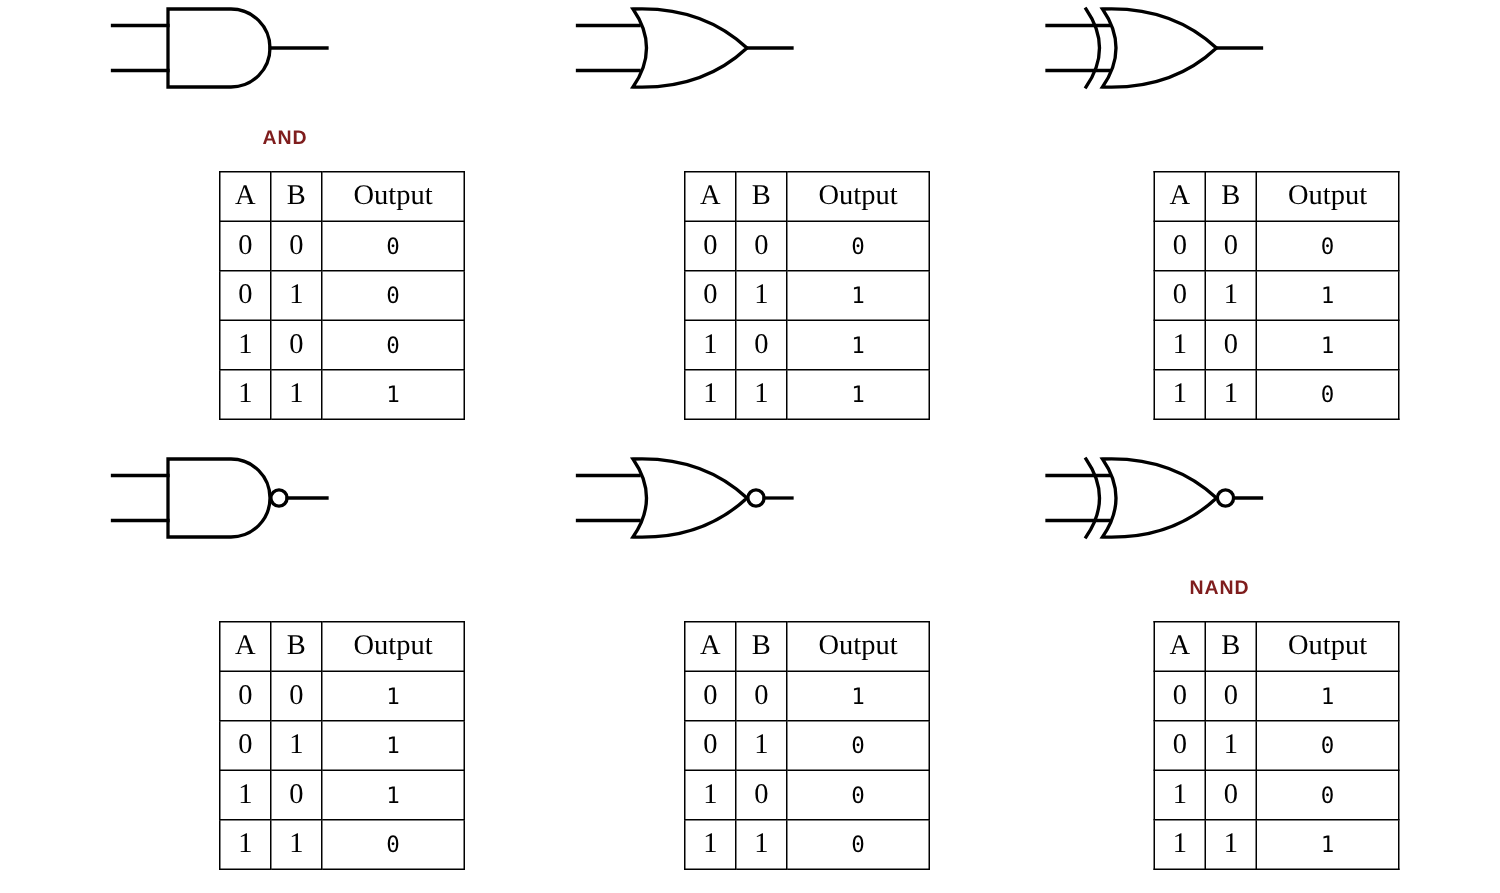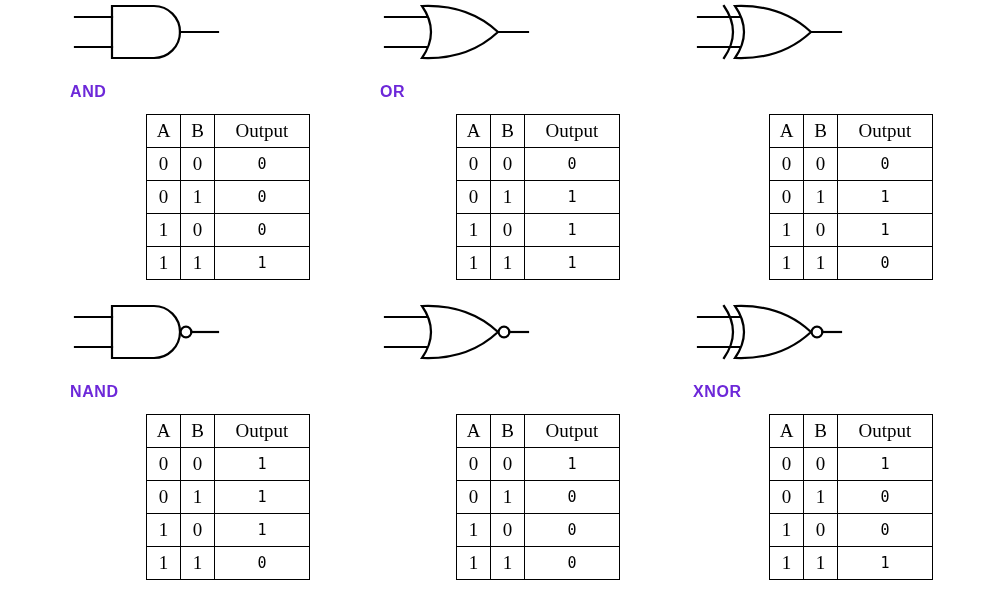--- a/index.html
+++ b/index.html
@@ -35,26 +35,26 @@
     height: 78px;
   }
   .gate-symbol svg {
     display: block;
   }
   .gate-label {
     position: absolute;
     left: 0;
     top: 82px;
     width: 240px;
-    text-align: left;
+    text-align: center;
     font-family: "Liberation Sans", sans-serif;
     font-weight: bold;
-    font-size: 16px;
+    font-size: 13px;
     letter-spacing: 0.6px;
-    color: #6d28d9;
+    color: #7f1d1d;
     line-height: 20px;
   }
   table.truth-table {
     position: absolute;
     left: 76px;
     top: 114px;
     border-collapse: collapse;
     table-layout: fixed;
     background: #ffffff;
   }
@@ -131,21 +131,20 @@
     </div>
     <div class="gate-cell" style="left: 380px; top: 0px;">
       <div class="gate-symbol">
         <svg width="250" height="78" viewBox="0 0 250 78" xmlns="http://www.w3.org/2000/svg" fill="none" stroke="#000000" stroke-width="2.2" stroke-linecap="square">
           <line x1="5" y1="17" x2="46" y2="17"></line>
           <line x1="5" y1="47" x2="46" y2="47"></line>
           <path d="M 42 6 Q 60 32 42 58 Q 88 60 118 32 Q 88 4 42 6 Z"></path>
           <line x1="118" y1="32" x2="148" y2="32"></line>
         </svg>
       </div>
-      <div class="gate-label">OR</div>
       <table class="truth-table">
         <tbody>
           <tr class="head-row">
             <td class="col-a">A</td>
             <td class="col-b">B</td>
             <td class="col-out">Output</td>
           </tr>
           <tr class="data-row">
             <td class="col-a">0</td>
             <td class="col-b">0</td>
@@ -212,21 +211,20 @@
     <div class="gate-cell" style="left: 70px; top: 300px;">
       <div class="gate-symbol">
         <svg width="250" height="78" viewBox="0 0 250 78" xmlns="http://www.w3.org/2000/svg" fill="none" stroke="#000000" stroke-width="2.2" stroke-linecap="square">
           <line x1="5" y1="17" x2="42" y2="17"></line>
           <line x1="5" y1="47" x2="42" y2="47"></line>
           <path d="M 42 58 L 42 6 L 84 6 A 26 26 0 0 1 84 58 Z"></path>
           <circle cx="116" cy="32" r="5.4" fill="#ffffff"></circle>
           <line x1="121.4" y1="32" x2="148" y2="32"></line>
         </svg>
       </div>
-      <div class="gate-label">NAND</div>
       <table class="truth-table">
         <tbody>
           <tr class="head-row">
             <td class="col-a">A</td>
             <td class="col-b">B</td>
             <td class="col-out">Output</td>
           </tr>
           <tr class="data-row">
             <td class="col-a">0</td>
             <td class="col-b">0</td>
@@ -294,21 +292,21 @@
       <div class="gate-symbol">
         <svg width="250" height="78" viewBox="0 0 250 78" xmlns="http://www.w3.org/2000/svg" fill="none" stroke="#000000" stroke-width="2.2" stroke-linecap="square">
           <line x1="5" y1="17" x2="46" y2="17"></line>
           <line x1="5" y1="47" x2="46" y2="47"></line>
           <path d="M 42 6 Q 60 32 42 58 Q 88 60 118 32 Q 88 4 42 6 Z"></path>
           <path d="M 31 6 Q 49 32 31 58"></path>
           <circle cx="124" cy="32" r="5.4" fill="#ffffff"></circle>
           <line x1="129.4" y1="32" x2="148" y2="32"></line>
         </svg>
       </div>
-      <div class="gate-label">XNOR</div>
+      <div class="gate-label">NAND</div>
       <table class="truth-table">
         <tbody>
           <tr class="head-row">
             <td class="col-a">A</td>
             <td class="col-b">B</td>
             <td class="col-out">Output</td>
           </tr>
           <tr class="data-row">
             <td class="col-a">0</td>
             <td class="col-b">0</td>

